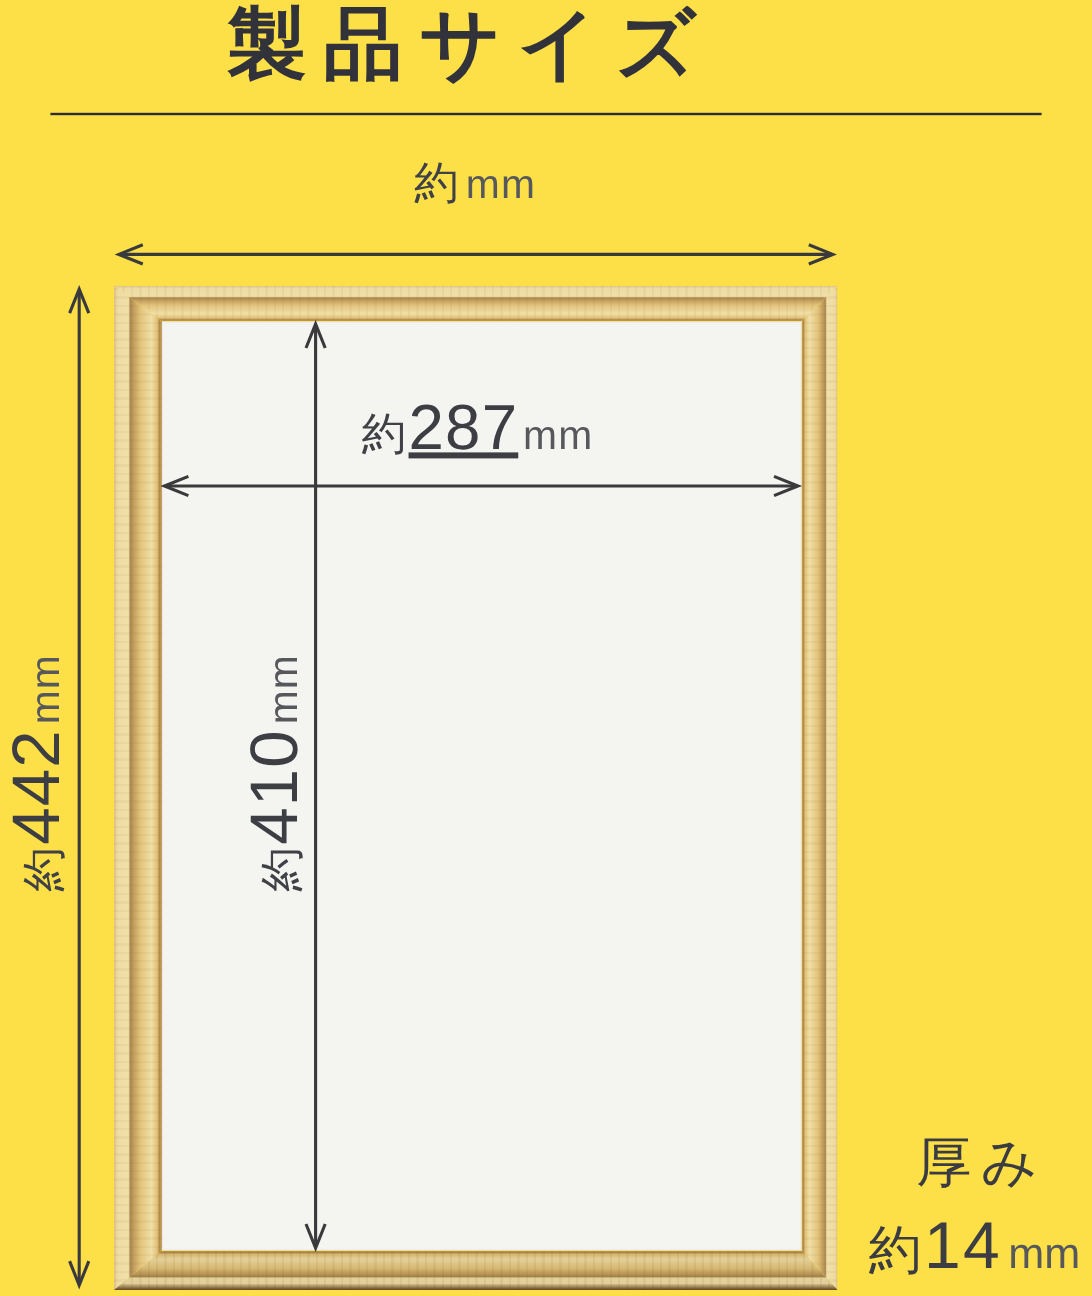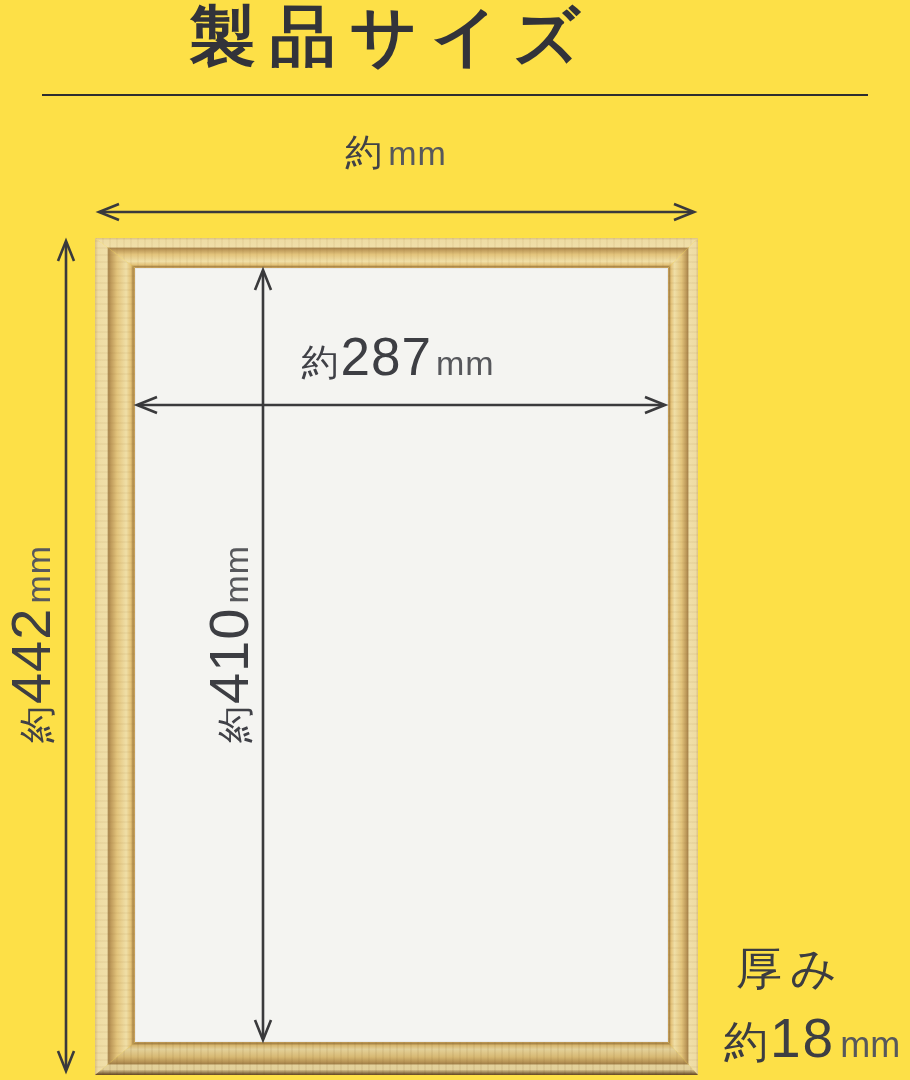--- a/index.html
+++ b/index.html
@@ -12,29 +12,29 @@
          font-size:66px;letter-spacing:14px;color:#32333a;white-space:nowrap;}
   .divider{position:absolute;left:42px;top:94px;width:826px;height:2px;background:#2d2d2f;}
 
   
   .dim-label{position:absolute;display:flex;align-items:baseline;color:#404147;white-space:nowrap;}
   .dim-label .approx{font-size:37px;margin-right:2px;}
   .dim-label .val{font-size:56px;letter-spacing:1px;color:#3d3e43;}
   .dim-label .unit{font-size:34px;color:#57585c;margin-left:4px;letter-spacing:1px;}
   .lbl-outer-width{left:396px;top:128px;transform:translateX(-50%);}
   .lbl-inner-width{left:398px;top:326px;transform:translateX(-50%);}
-  .lbl-inner-width .val{font-size:53px;}
+  .lbl-inner-width .val{font-size:53px;text-decoration:underline;}
   .v-label{transform:translate(-50%,-50%) rotate(-90deg);}
   .lbl-outer-height{left:30px;top:644px;}
   .lbl-inner-height{left:228px;top:644px;}
 
   
   .thickness{position:absolute;left:724px;top:938px;color:#3b3c41;}
   .thickness .t-row1{font-family:"Liberation Serif","DejaVu Serif",serif;
-                     font-size:46px;letter-spacing:8px;margin-left:12px;}
+                     font-size:46px;letter-spacing:8px;margin-left:12px;text-align:center;}
   .thickness .t-row2{display:flex;align-items:baseline;margin-top:6px;}
   .thickness .approx{font-family:"Liberation Serif","DejaVu Serif",serif;font-size:44px;}
   .thickness .val{font-size:55px;letter-spacing:2px;color:#3d3e43;margin-left:2px;}
   .thickness .unit{font-size:36px;color:#57585c;margin-left:5px;}
 
   
   .frame{position:absolute;left:95px;top:238px;width:603px;height:837px;}
   .f-side{position:absolute;}
   .f-top{left:0;top:0;right:0;height:30px;
     clip-path:polygon(0 0,100% 0,calc(100% - 30px) 100%,40px 100%);
@@ -134,18 +134,18 @@
   <div class="dim-label v-label lbl-inner-height">
     <span class="approx">約</span>
     <span class="val">410</span>
     <span class="unit">mm</span>
   </div>
 
   <div class="thickness">
     <div class="t-row1">厚み</div>
     <div class="t-row2">
       <span class="approx">約</span>
-      <span class="val">18</span>
+      <span class="val">14</span>
       <span class="unit">mm</span>
     </div>
   </div>
 
 </div>
 
 </body></html>

